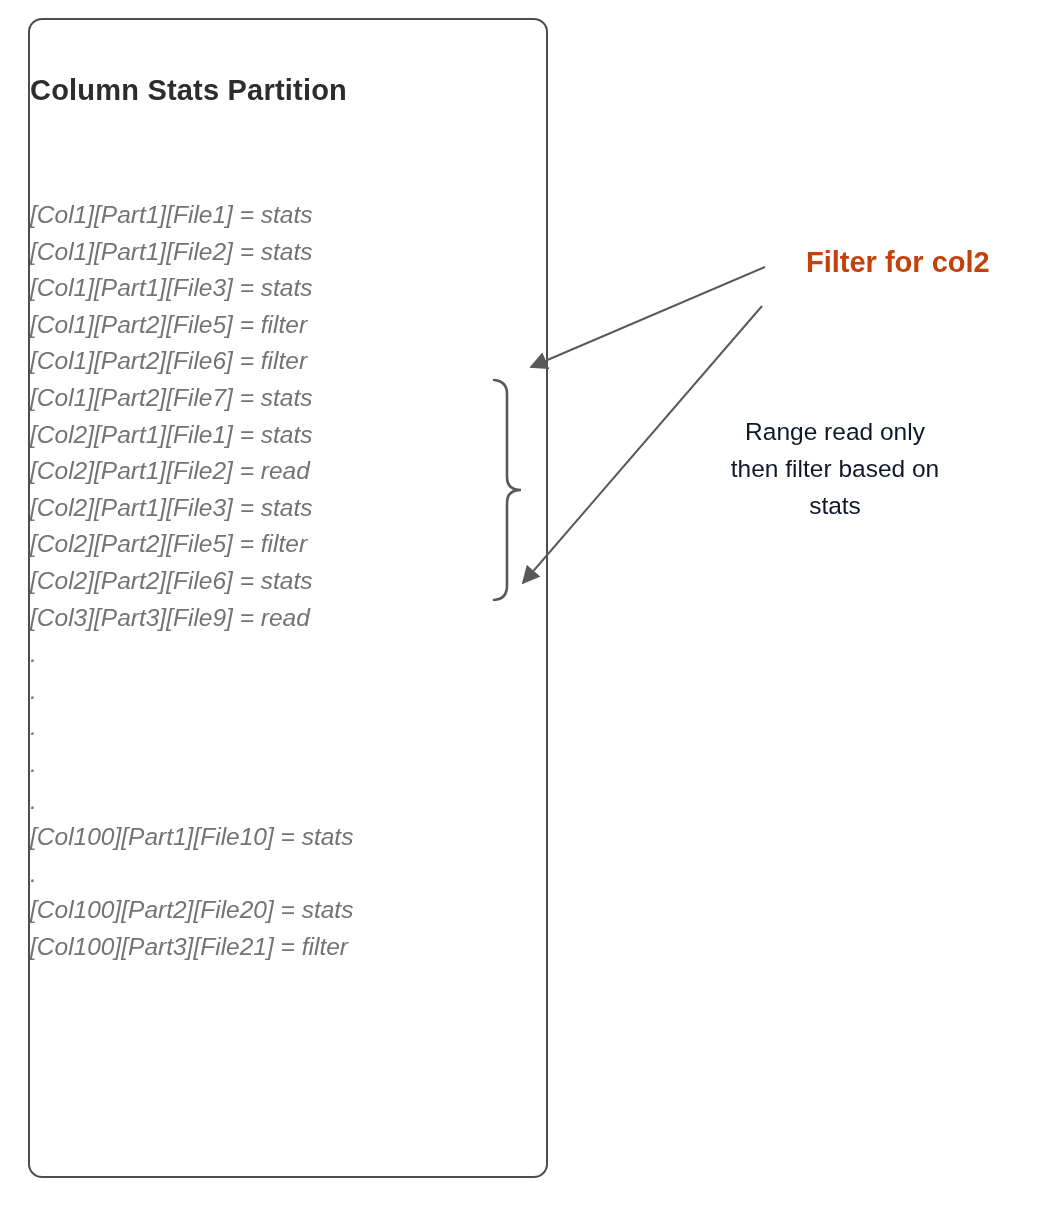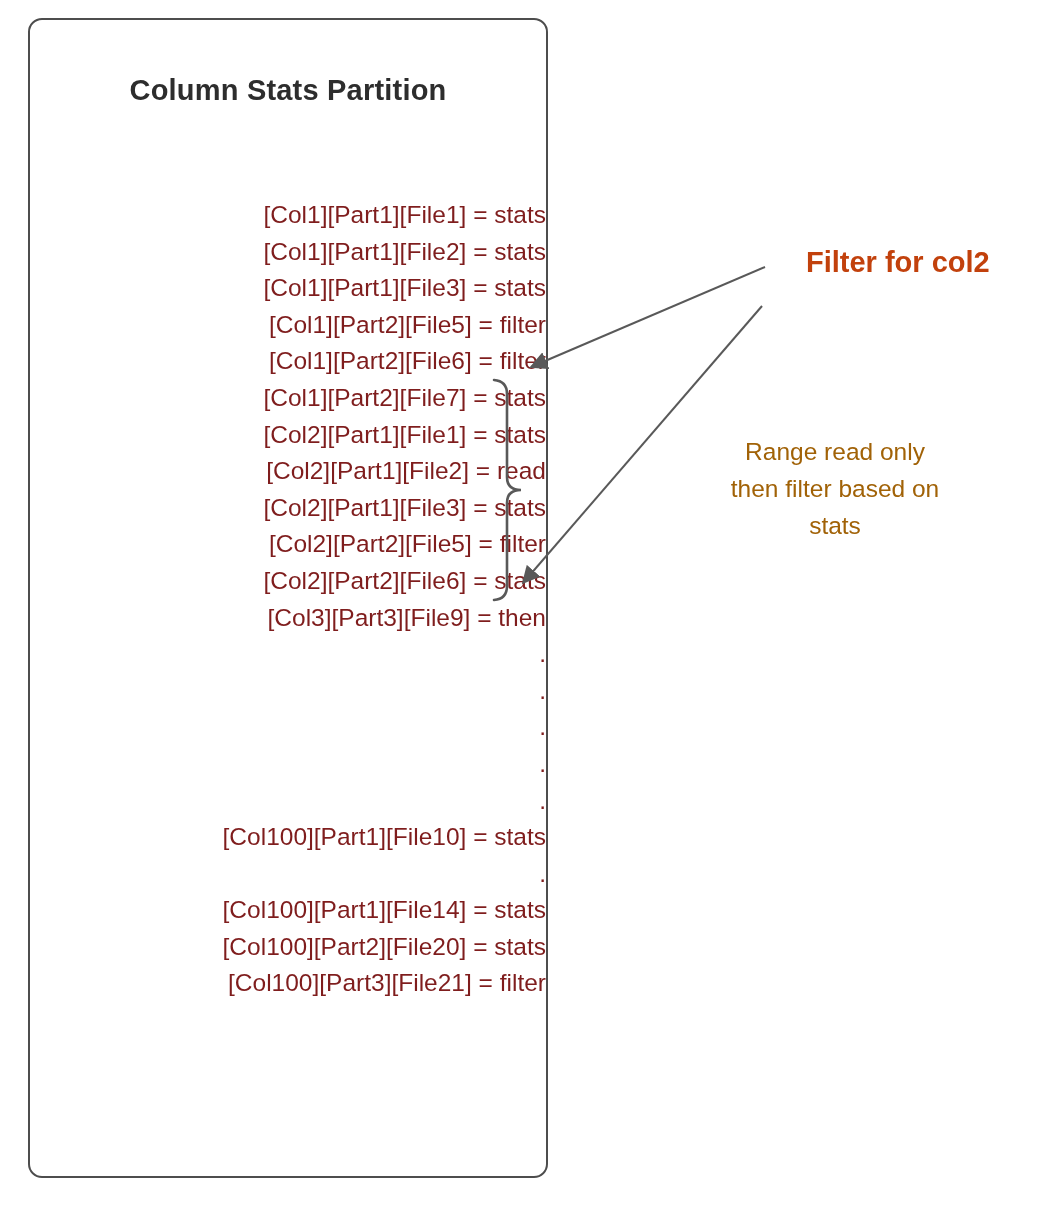--- a/index.html
+++ b/index.html
@@ -25,36 +25,36 @@
     border: 2px solid #4d4d4d;
     border-radius: 14px;
     background: #ffffff;
     box-sizing: border-box;
   }
   .partition-title {
     position: absolute;
     left: 0;
     top: 54px;
     width: 100%;
-    text-align: center;
     font-size: 29px;
     font-weight: bold;
     color: #2d2d2d;
     letter-spacing: 0.2px;
   }
   .entries-list {
     position: absolute;
     left: 0;
     top: 177px;
     width: 100%;
-    text-align: right;
+    text-align: left;
     font-size: 24.5px;
     line-height: 36.6px;
-    color: #7f1d1d;
+    color: #737373;
     white-space: nowrap;
+    font-style: italic;
   }
   .overlay-svg {
     position: absolute;
     left: 0;
     top: 0;
     width: 1062px;
     height: 1206px;
     pointer-events: none;
   }
   .filter-label {
@@ -67,22 +67,21 @@
     white-space: nowrap;
   }
   .range-note {
     position: absolute;
     left: 672px;
     top: 413px;
     width: 326px;
     text-align: center;
     font-size: 24.5px;
     line-height: 37px;
-    color: #a16207;
-    margin-top: 20px;
+    color: #0f172a;
   }
 </style>
 </head>
 <body>
 
 <div class="canvas">
 
   <div class="partition-box">
     <div class="partition-title">Column Stats Partition</div>
     <div class="entries-list">
@@ -90,29 +89,28 @@
         <div>[Col1][Part1][File2] = stats</div>
         <div>[Col1][Part1][File3] = stats</div>
         <div>[Col1][Part2][File5] = filter</div>
         <div>[Col1][Part2][File6] = filter</div>
         <div>[Col1][Part2][File7] = stats</div>
         <div>[Col2][Part1][File1] = stats</div>
         <div>[Col2][Part1][File2] = read</div>
         <div>[Col2][Part1][File3] = stats</div>
         <div>[Col2][Part2][File5] = filter</div>
         <div>[Col2][Part2][File6] = stats</div>
-        <div>[Col3][Part3][File9] = then</div>
+        <div>[Col3][Part3][File9] = read</div>
         <div>.</div>
         <div>.</div>
         <div>.</div>
         <div>.</div>
         <div>.</div>
         <div>[Col100][Part1][File10] = stats</div>
         <div>.</div>
-        <div>[Col100][Part1][File14] = stats</div>
         <div>[Col100][Part2][File20] = stats</div>
         <div>[Col100][Part3][File21] = filter</div>
       </div>
   </div>
 
   <svg class="overlay-svg" viewBox="0 0 1062 1206" xmlns="http://www.w3.org/2000/svg">
     <defs>
       <marker id="arrowhead" viewBox="0 0 10 10" refX="9" refY="5" markerWidth="9" markerHeight="9" orient="auto-start-reverse">
         <path d="M 0 0 L 10 5 L 0 10 z" fill="#595959"></path>
       </marker>

